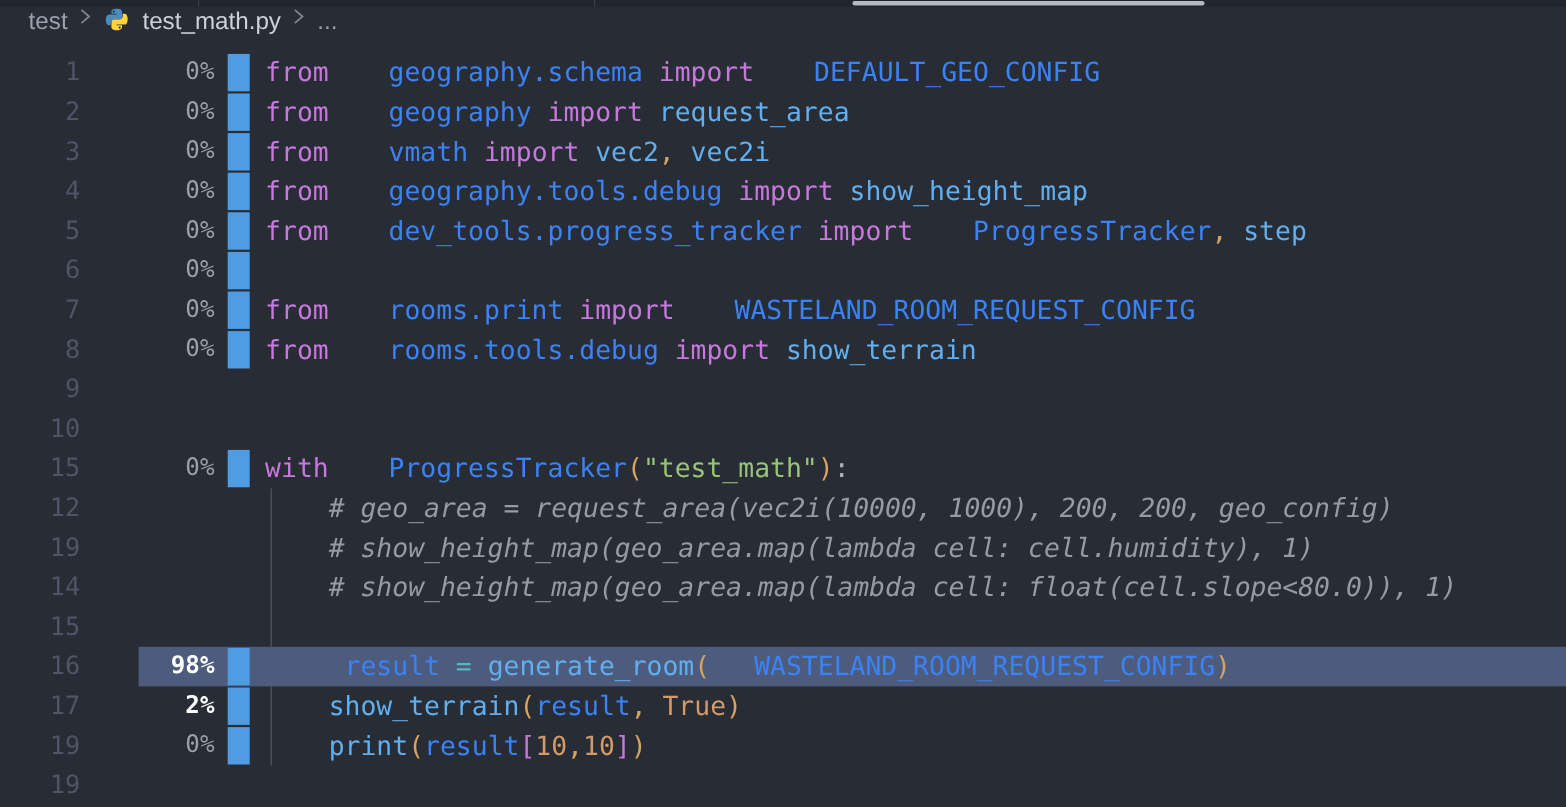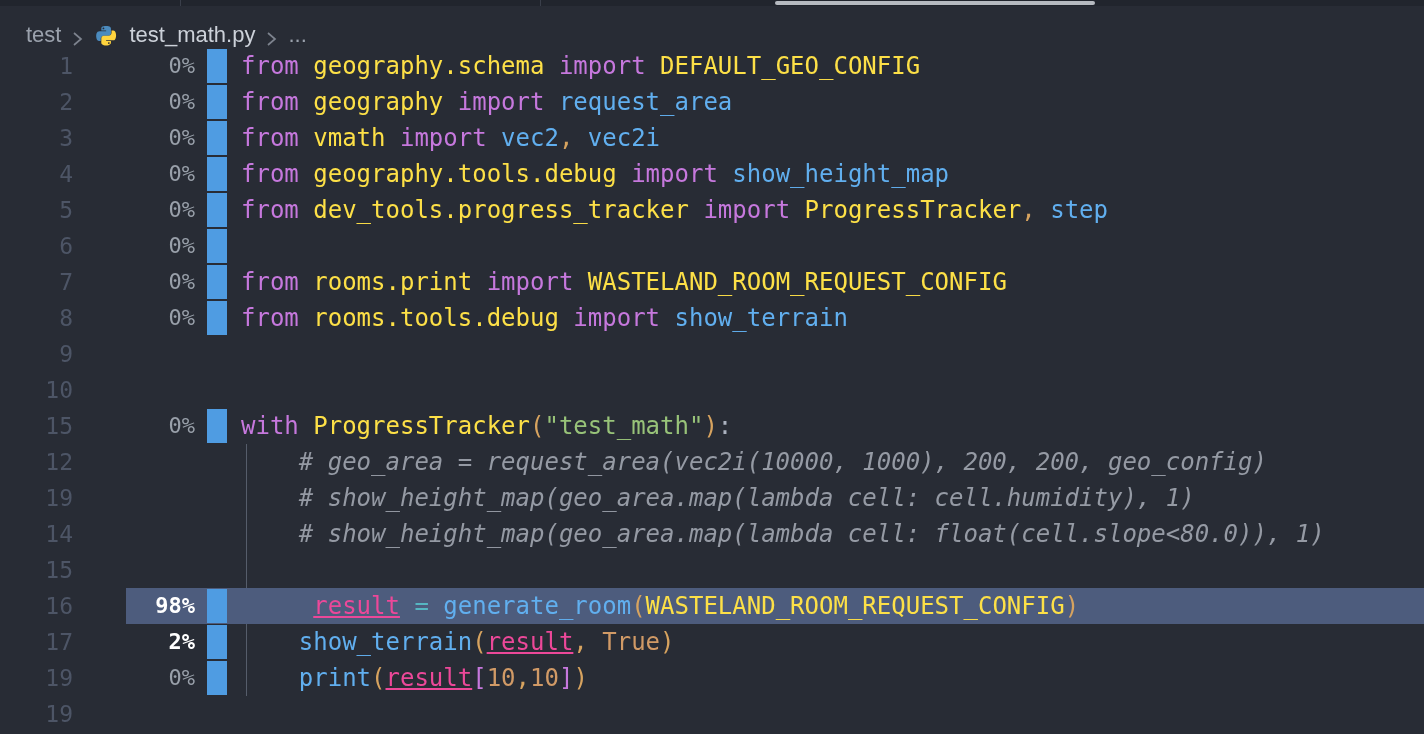--- a/index.html
+++ b/index.html
@@ -9,21 +9,21 @@
 
   
   .tabstrip { position:relative; height:6px; background:#21252d; }
   .tab-sep { position:absolute; top:0; width:1px; height:6px; background:#3a3f4a; }
   .tab-sep.s1 { left:180px; }
   .tab-sep.s2 { left:540px; }
   .tab-scrollbar { position:absolute; left:775px; top:1px; width:320px; height:4px;
                    background:#b6bac0; border-radius:2px; }
 
   
-  .breadcrumb { height:42px; display:flex; align-items:flex-end; padding-left:26px; gap:11px;
+  .breadcrumb { height:42px; display:flex; align-items:flex-start; padding-left:26px; gap:11px;
                 font-family:"Liberation Sans", sans-serif; font-size:22px; color:#9aa1ac;
                 background:#282c35; }
   .crumb-file { color:#ccd1d9; }
   .chev { display:flex; align-items:center; color:#7d838e; }
   .chev svg { display:block; }
   .pyicon { display:flex; align-items:center; }
 
   
   .code-area { position:relative; width:1424px; }
   .row { position:relative; height:36px; display:flex; align-items:stretch; }
@@ -35,25 +35,25 @@
              display:flex; align-items:center; }
   .blk { width:20px; height:34px; background:#4f9ce2; }
   .codeTxt { white-space:pre; font-size:24px; line-height:36px; color:#abb2bf;
              position:relative; z-index:1; }
   .hlbar { position:absolute; left:126px; right:0; top:0; bottom:0; background:#4d5c7d; }
   .indent-guide { position:absolute; left:246px; top:396px; width:1px; height:252px;
                   background:#565d6b; }
 
   
   .tok.kw  { color:#c678dd; }
-  .tok.mod { color:#fde047; }
+  .tok.mod { color:#3b82f6;margin-left:40px; }
   .tok.fn  { color:#61afef; }
   .tok.str { color:#98c379; }
   .tok.com { color:#959aa4; font-style:italic; }
-  .tok.var { color:#ec4899;text-decoration:underline; }
+  .tok.var { color:#3b82f6; }
   .tok.op  { color:#56b6c2; }
   .tok.num { color:#d19a66; }
   .tok.p1  { color:#d7a35f; }
   .tok.p2  { color:#c678dd; }
   .tok.pun { color:#abb2bf; }
 </style>
 </head>
 <body>
 
 <div class="screen">

